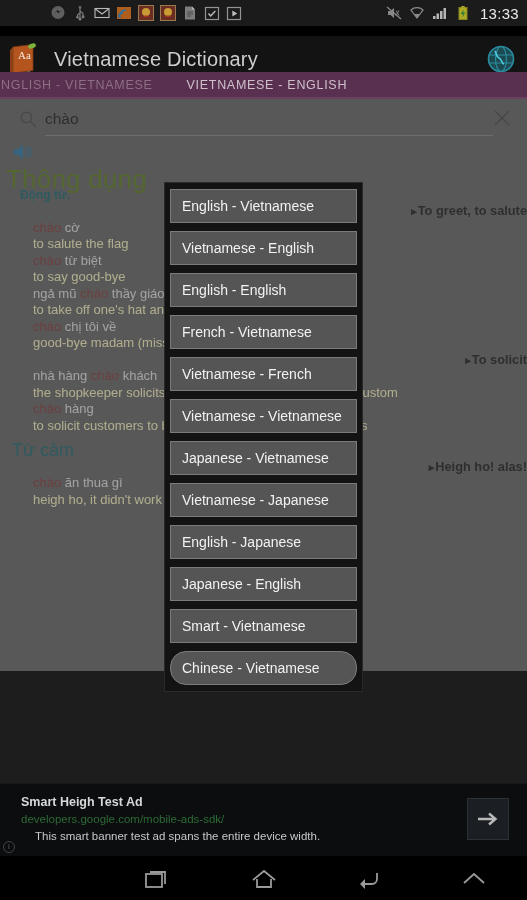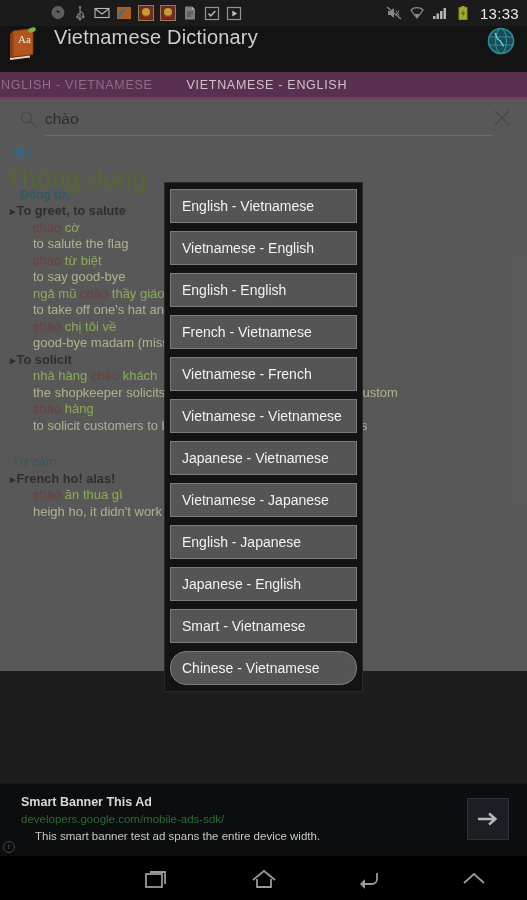--- a/index.html
+++ b/index.html
@@ -16,23 +16,23 @@
     background:#1b1b1b;
     display:flex; align-items:center;
   }
   .sb-left{ display:flex; align-items:center; gap:6px; padding-left:50px; }
   .sb-right{ margin-left:auto; display:flex; align-items:center; gap:7px; padding-right:8px; }
   .sb-ico{ width:16px; height:16px; display:block; opacity:.85; }
   .sb-time{ color:#e9e9e9; font-size:15px; letter-spacing:.3px; padding-left:2px;}
 
   
   .actionbar{
-    position:absolute; left:0; top:26px; width:527px; height:46px;
+    position:absolute; left:0; top:36px; width:527px; height:46px;
     background:#131313;
-    display:flex; align-items:flex-start;
+    display:flex; align-items:center;
   }
   .app-icon{ width:34px; height:34px; margin-left:7px; position:relative; }
   .app-title{
     color:#cdcdcd; font-size:20px; margin-left:13px; letter-spacing:.2px;
   }
   .globe-btn{ margin-left:auto; margin-right:11px; width:30px; height:30px; }
 
   
   .tabbar{
     position:absolute; left:0; top:72px; width:527px; height:27px;
@@ -67,26 +67,26 @@
   }
   .speaker{ position:absolute; left:12px; top:42px; width:24px; height:22px; }
 
   
   .defbody{
     position:absolute; left:0; top:72px; width:527px;
     padding-left:6px; line-height:16.5px;
   }
   .sec-head{ color:#5f8023; font-size:26px; letter-spacing:.2px; margin-bottom:-1px;}
   .pos{ color:#1f6a72; font-size:12px; font-weight:bold; margin-left:14px; }
-  .sense{ color:#1e1e1e; font-size:12.8px; font-weight:bold; margin-left:4px; }
+  .sense{ color:#1e1e1e; font-size:12.8px; font-weight:bold; margin-left:21px;text-align:right; }
   .sense:before{ content:"\25B8"; font-size:11px; margin-right:1px; }
   .vi{ color:#8a3b3b; font-size:13px; margin-left:27px; }
-  .vi .plain{ color:#bef264; }
+  .vi .plain{ color:#e5e5e5; }
   .en{ color:#fef9c3; font-size:13px; margin-left:27px; }
-  .sec-head2{ color:#1f6a72; font-size:13px; margin-left:6px; margin-top:20px;}
+  .sec-head2{ color:#1f6a72; font-size:18px; margin-left:6px; margin-top:8px;}
 
   
   .scrim{
     position:absolute; left:0; top:99px; width:527px; height:684px;
     background:rgba(70,70,70,.42);
   }
   .dialog{
     position:absolute; left:164px; top:182px; width:199px;
     background:#131313; border:1px solid #2a2a2a;
     padding:6px 5px;
@@ -259,21 +259,21 @@
     <div class="vi"><span>chào</span><span class="plain"> chị tôi về</span></div>
     <div class="en">good-bye madam (miss, mrs)</div>
 
     <div class="sense">To solicit</div>
     <div class="vi"><span class="plain">nhà hàng </span><span>chào</span><span class="plain"> khách</span></div>
     <div class="en">the shopkeeper solicits customers, calls people for their custom</div>
     <div class="vi"><span>chào</span><span class="plain"> hàng</span></div>
     <div class="en">to solicit customers to buy one's goods, to cry one's wares</div>
 
     <div class="sec-head2">Từ cảm</div>
-    <div class="sense">French ho! alas!</div>
+    <div class="sense">Heigh ho! alas!</div>
     <div class="vi"><span>chào</span><span class="plain"> ăn thua gì</span></div>
     <div class="en">heigh ho, it didn't work</div>
   </div>
 </div>
 
 <div class="scrim"></div>
 
 <div class="dialog">
   <div class="dlg-item">English - Vietnamese</div>
   <div class="dlg-item">Vietnamese - English</div>
@@ -283,21 +283,21 @@
   <div class="dlg-item">Vietnamese - Vietnamese</div>
   <div class="dlg-item">Japanese - Vietnamese</div>
   <div class="dlg-item">Vietnamese - Japanese</div>
   <div class="dlg-item">English - Japanese</div>
   <div class="dlg-item">Japanese - English</div>
   <div class="dlg-item">Smart  - Vietnamese</div>
   <div class="dlg-item">Chinese - Vietnamese</div>
 </div>
 
 <div class="ad">
-  <div class="ad-title">Smart Banner This Ad</div>
+  <div class="ad-title">Smart Heigh Test Ad</div>
   <div class="ad-url">developers.google.com/mobile-ads-sdk/</div>
   <div class="ad-desc">This smart banner test ad spans the entire device width.</div>
   <div class="ad-go">
     <svg width="22" height="16" viewBox="0 0 22 16">
         <path d="M1 8h16M12 2.5L18.5 8 12 13.5" stroke="#b9b9b9" stroke-width="2.4" fill="none"></path>
       </svg>
   </div>
   <div class="ad-info">i</div>
 </div>
 

